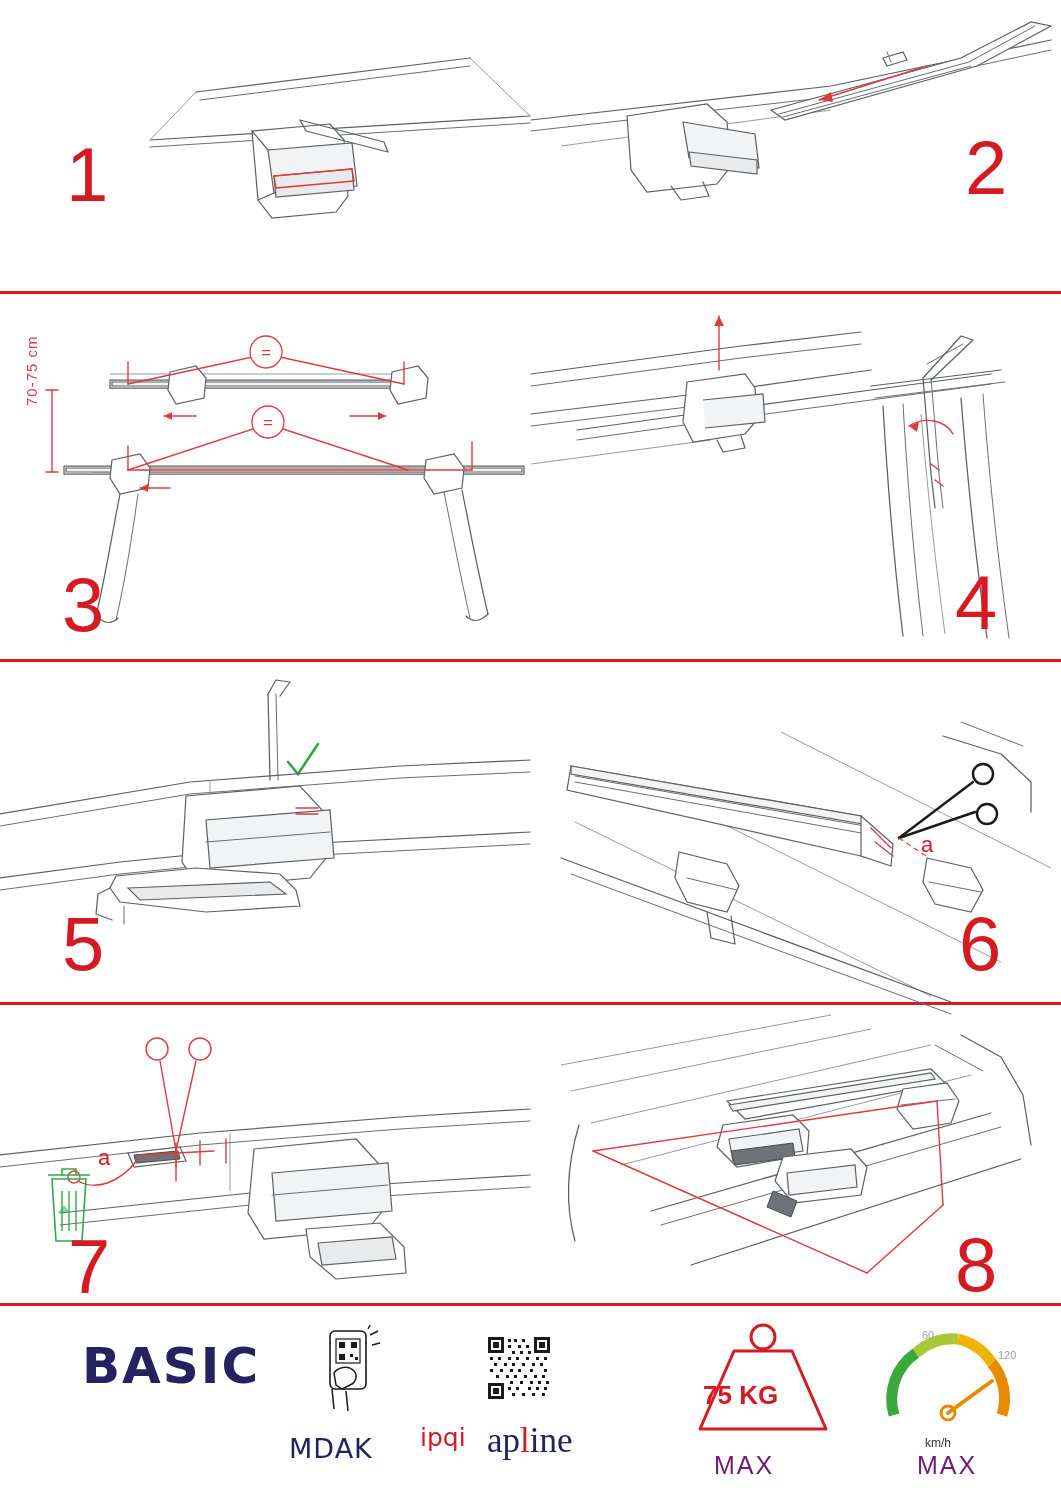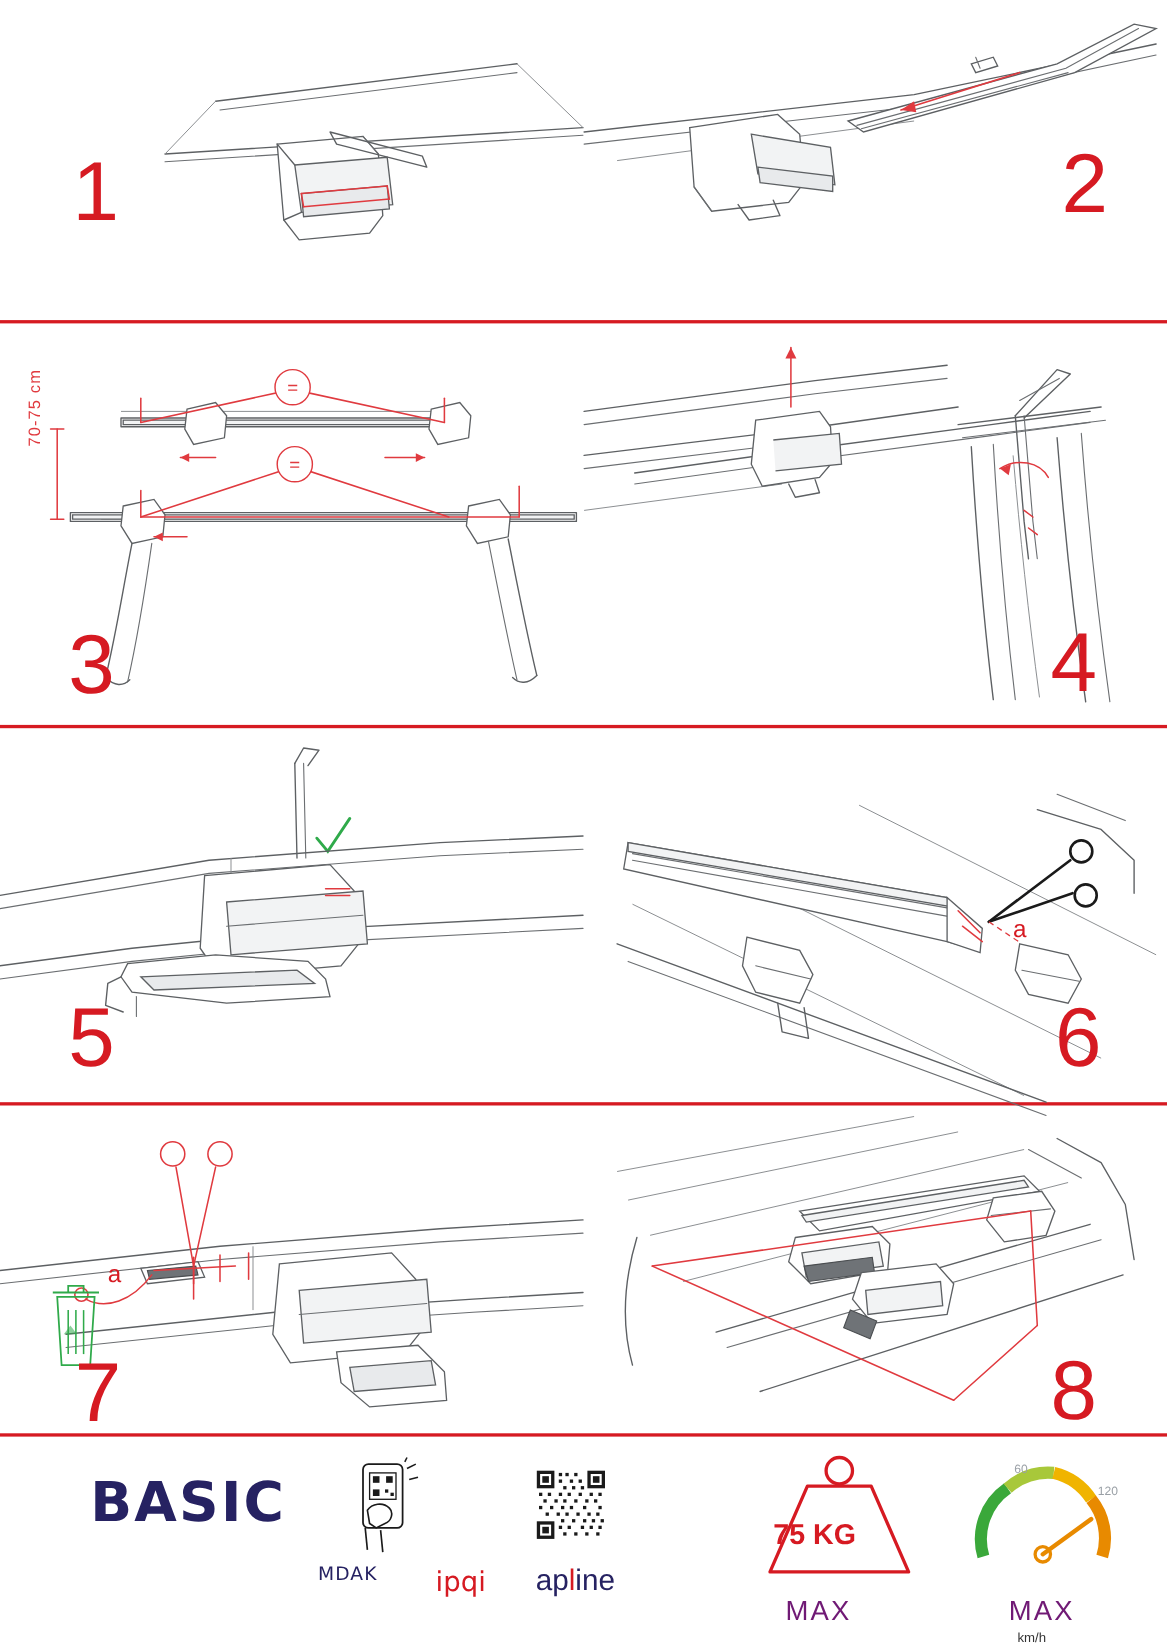--- a/index.html
+++ b/index.html
@@ -30,24 +30,24 @@
   .dark{fill:#6f7377;stroke:#4a4d50;stroke-width:1;}
 
   .measure{position:absolute;color:#e03a3f;font-size:15px;letter-spacing:1px;}
   .eqcirc{fill:#fff;stroke:#e03a3f;stroke-width:1.3;}
 
   
   .footer{position:absolute;left:0;top:1303px;width:1061px;height:197px;}
   .brand-basic{position:absolute;left:82px;top:34px;font-family:"DejaVu Sans",sans-serif;font-weight:bold;font-size:50px;letter-spacing:2px;color:#262262;text-align:right;}
   .brand-acc{position:absolute;left:62px;top:112px;font-family:"DejaVu Sans",sans-serif;font-weight:bold;font-size:27px;letter-spacing:0px;color:#262262;}
   .brand-acc .part{color:#d61a22;}
-  .mdak{position:absolute;left:289px;top:118px;font-family:"DejaVu Sans",sans-serif;font-size:17px;letter-spacing:1px;color:#262262;}
+  .mdak{position:absolute;left:289px;top:130px;font-family:"DejaVu Sans",sans-serif;font-size:27px;letter-spacing:1px;color:#262262;}
   .mdak .a{color:#262262;}
-  .ipqi{position:absolute;left:396px;top:120px;font-family:"DejaVu Sans",sans-serif;font-size:25px;color:#d61a22;}
-  .apline{position:absolute;left:487px;top:118px;font-family:Liberation Sans, sans-serif;font-size:27px;color:#262262;}
+  .ipqi{position:absolute;left:420px;top:120px;font-family:"DejaVu Sans",sans-serif;font-size:25px;color:#d61a22;}
+  .apline{position:absolute;left:487px;top:118px;font-family:Liberation Serif, serif;font-size:35px;color:#262262;}
   .apline .l{color:#d61a22;}
   .maxlabel{position:absolute;font-size:25px;color:#701a75;letter-spacing:2px;}
   .kgtext{position:absolute;left:703px;top:1380px;width:120px;color:#d61a22;font-weight:bold;font-size:26px;}
   .kmh{position:absolute;left:905px;top:1437px;font-size:12px;color:#333;}
   .gauge-num{fill:#9aa0a6;font-size:11px;font-family:"Liberation Sans",sans-serif;}
   .aletter{position:absolute;color:#d61a22;font-size:22px;}
 </style>
 </head>
 <body>
 
@@ -461,17 +461,17 @@
           <path d="M68 30 L70 40"></path>
           <path d="M92 34 L88 44"></path>
           <path d="M110 52 L102 58"></path>
           <path d="M118 74 L108 77"></path>
       </g>
       <circle cx="68" cy="94" r="7" fill="none" stroke="#e88a00" stroke-width="3"></circle>
       <path d="M68 94 L112 62" stroke="#e88a00" stroke-width="4" stroke-linecap="round"></path>
       <text class="gauge-num" x="42" y="20">60</text>
       <text class="gauge-num" x="118" y="40">120</text>
     </svg>
-    <div class="kmh" style="left:925px;top:133px;margin-top:46px;">km/h</div>
+    <div class="kmh" style="left:925px;top:133px;">km/h</div>
     <div class="maxlabel" style="left:917px;top:148px;">MAX</div>
 
   </div>
 </div>
 
 </body></html>

